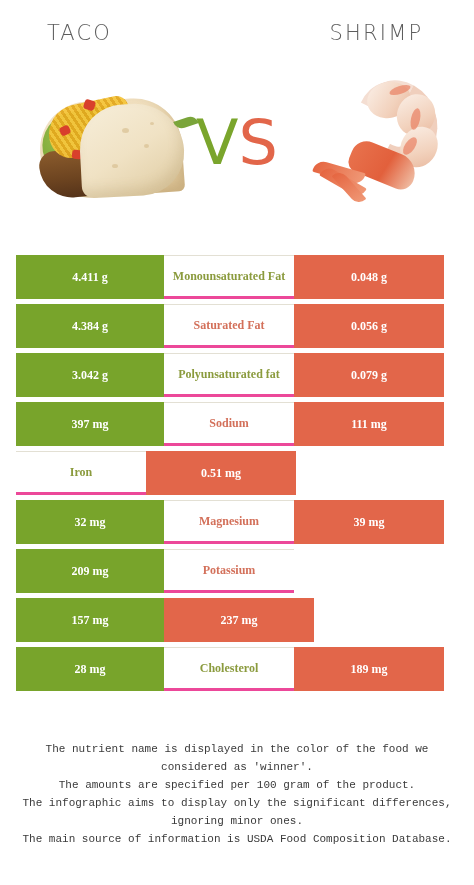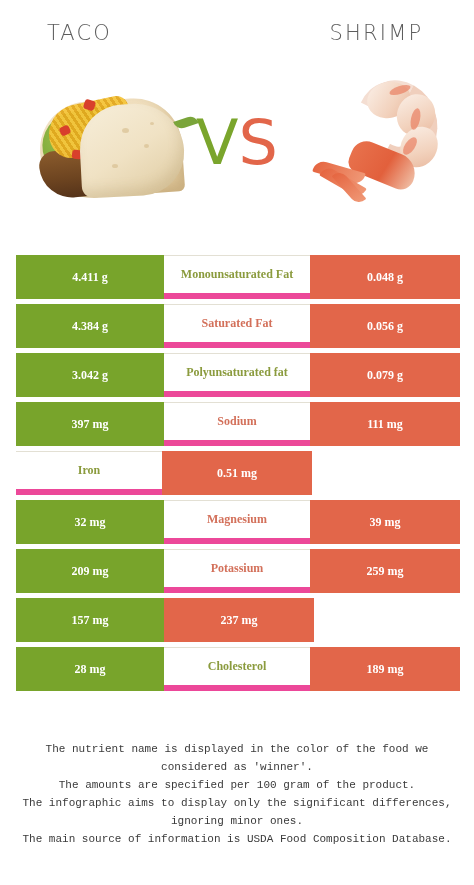--- a/index.html
+++ b/index.html
@@ -197,24 +197,24 @@
     font-weight: bold;
     font-family: Liberation Serif, serif;
     line-height: 13px;
   }
   .cell.left {
     width: 148px;
     background: #78a42b;
     color: #ffffff;
   }
   .cell.mid {
-    width: 146px;
+    width: 130px;
     background: #ffffff;
     border-top: 1px solid #e3e0d4;
-    border-bottom: 6px solid #ec4899;
+    border-bottom: 3px solid #ec4899;
     padding: 5px 6px;
   }
   .cell.right {
     width: 150px;
     background: #e2664a;
     color: #ffffff;
   }
   .cell.mid.win-green { color: #8b9b3e; }
   .cell.mid.win-red   { color: #d3705a; }
 
@@ -315,21 +315,20 @@
 
     <div class="row">
       <div class="cell left">32 mg</div>
       <div class="cell mid win-red">Magnesium</div>
       <div class="cell right">39 mg</div>
     </div>
 
     <div class="row">
       <div class="cell left">209 mg</div>
       <div class="cell mid win-red">Potassium</div>
-      <div class="cell right">259 mg</div>
     </div>
 
     <div class="row">
       <div class="cell left">157 mg</div>
       <div class="cell right">237 mg</div>
     </div>
 
     <div class="row">
       <div class="cell left">28 mg</div>
       <div class="cell mid win-green">Cholesterol</div>

